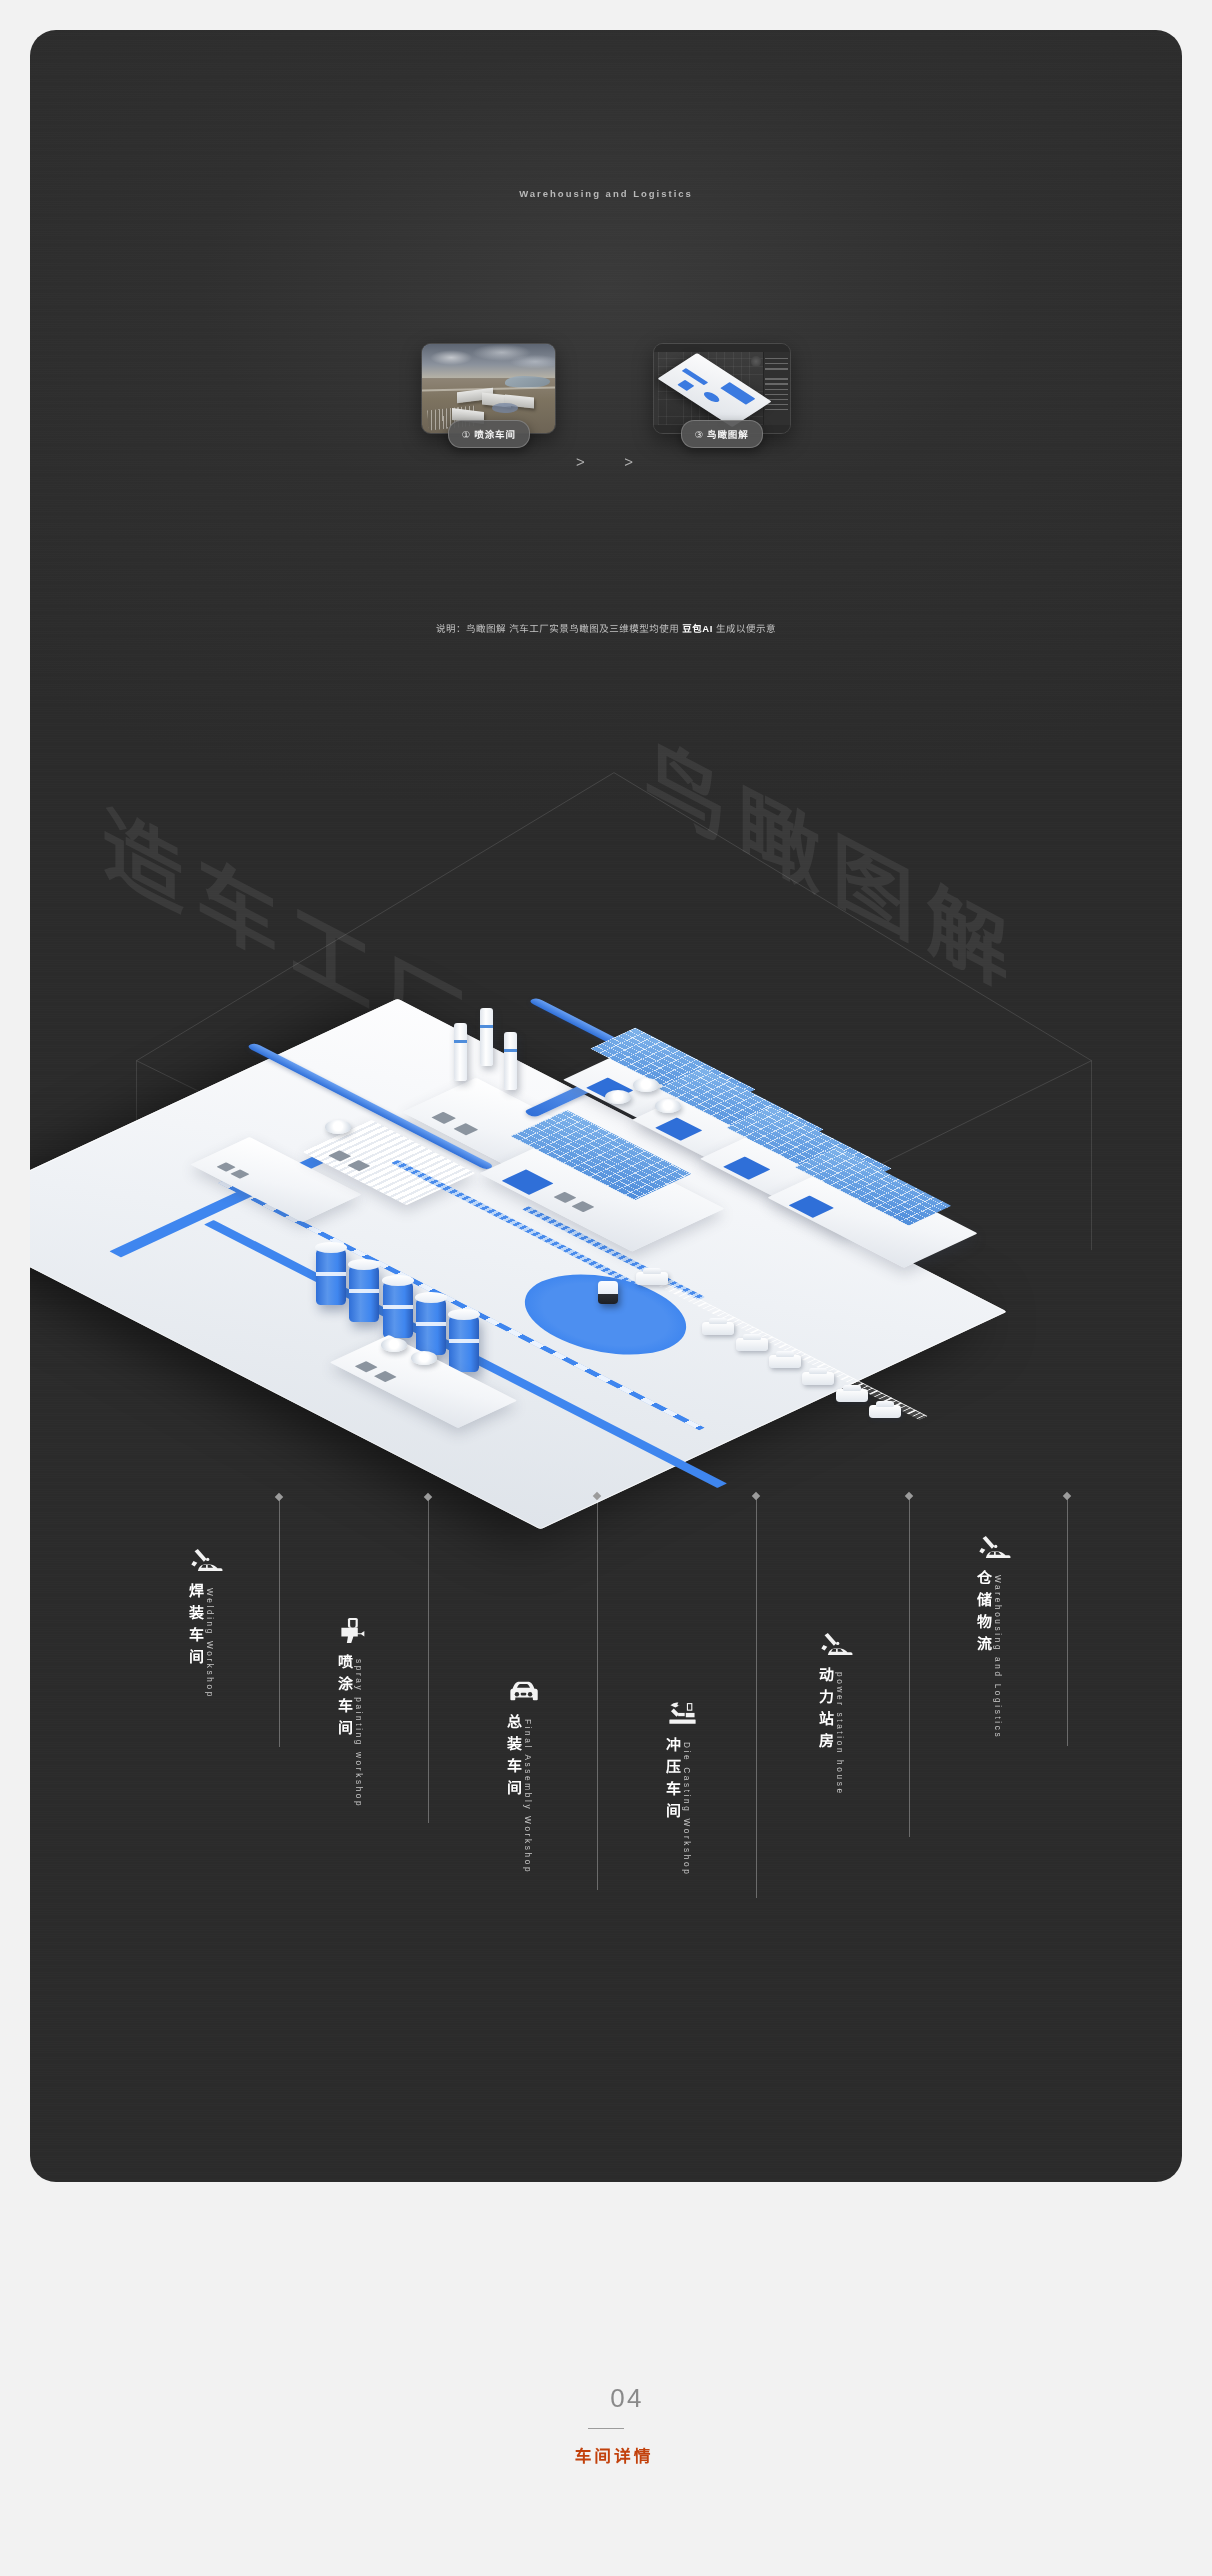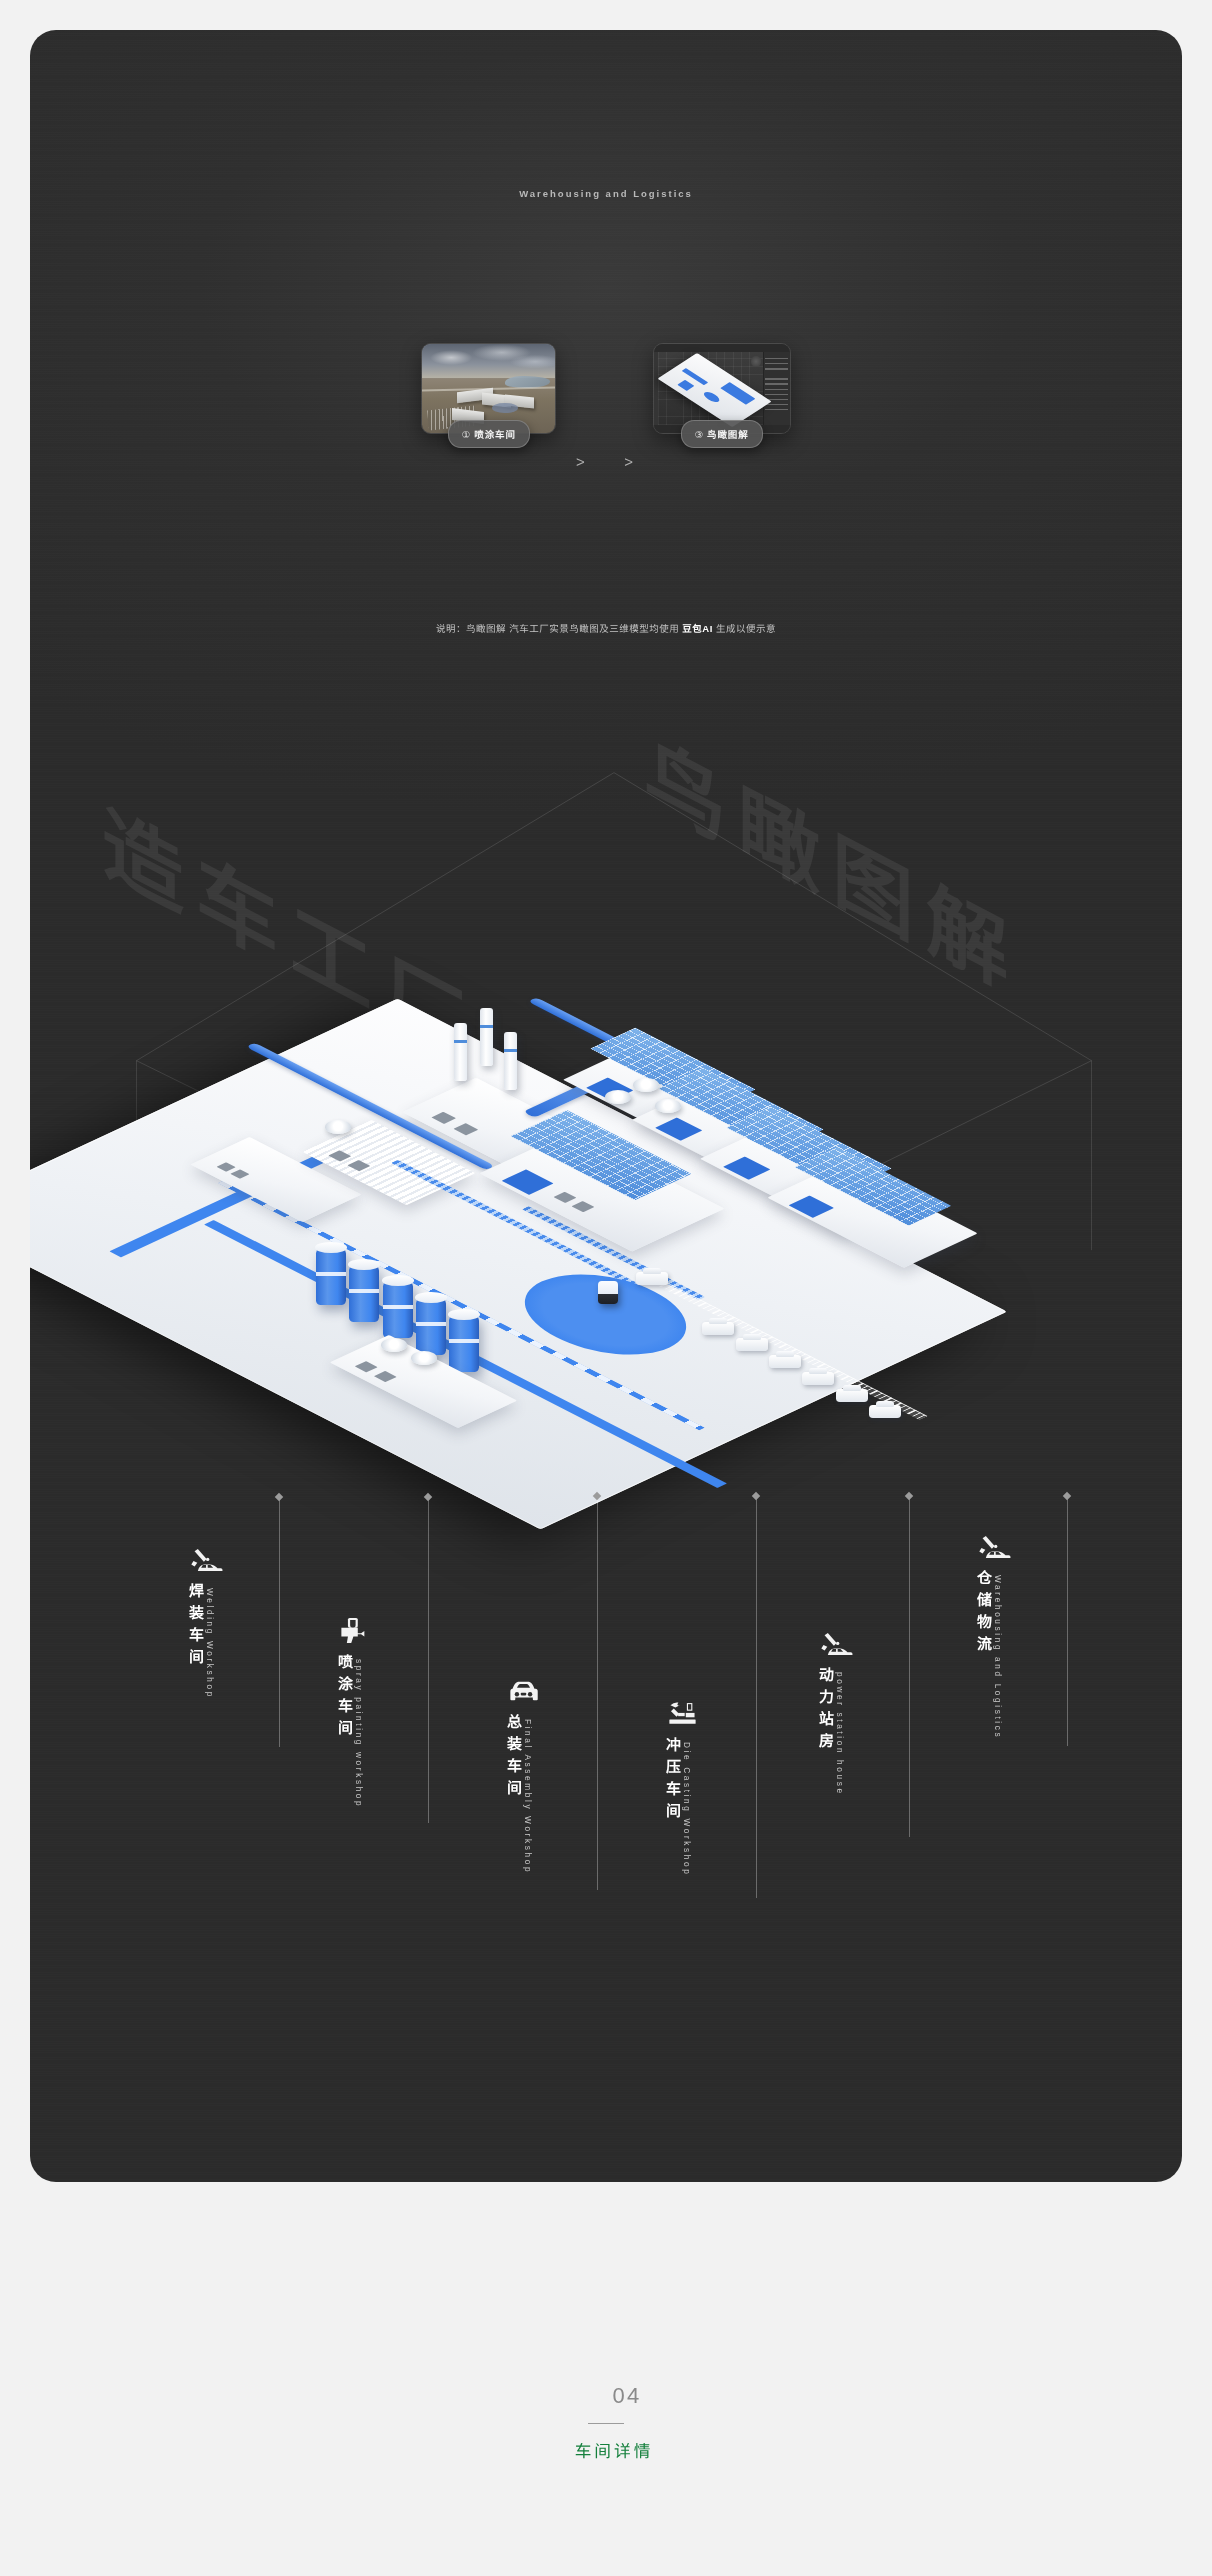--- a/index.html
+++ b/index.html
@@ -199,23 +199,23 @@
     line-height:1;
   }
   .leg .en{
     writing-mode:vertical-rl;
     font-size:8.3px;font-weight:500;color:#c7c7c7;letter-spacing:2.6px;
     line-height:1;margin-top:4.5px;
   }
 
   
   .footer{position:absolute;left:0;right:0;top:2383px;text-align:center;}
-  .footer .num{font-size:22px;color:#8a8a8a;font-weight:300;letter-spacing:2.3px;padding-left:42px;}
+  .footer .num{font-size:26px;color:#8a8a8a;font-weight:300;letter-spacing:2.3px;padding-left:42px;}
   .footer .rule{width:36px;height:1.1px;background:#9c9c9c;margin:14.4px auto 13.6px;}
-  .footer .ttl{font-size:16.7px;color:#15803d;font-weight:400;letter-spacing:3px;margin-left:16px;}
+  .footer .ttl{font-size:16.7px;color:#c2410c;font-weight:700;letter-spacing:3px;margin-left:16px;}
 </style>
 </head>
 <body>
 
 <div class="page">
   <div class="board">
 
     <div class="hdr">
       <h2>Warehousing and Logistics</h2>
     </div>

